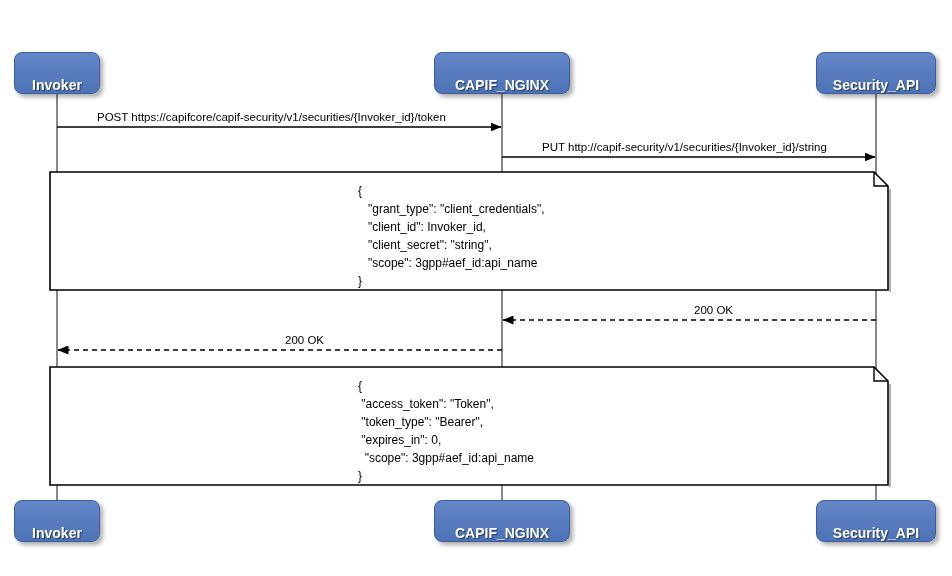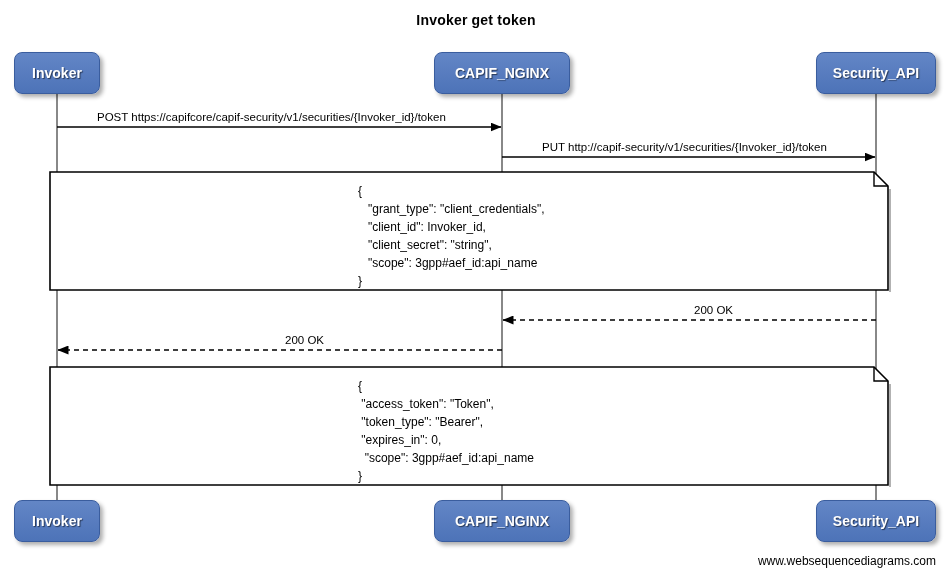--- a/index.html
+++ b/index.html
@@ -44,21 +44,21 @@
   
   .participant {
     position: absolute;
     box-sizing: border-box;
     height: 42px;
     border-radius: 8px;
     background: linear-gradient(#6386c6, #4d73b8);
     border: 1px solid #3a5d9e;
     box-shadow: 3px 3px 4px rgba(0,0,0,0.32);
     display: flex;
-    align-items: center;
+    align-items: flex-end;
     justify-content: center;
     color: #ffffff;
     font-size: 14px;
     font-weight: bold;
     text-shadow: 1px 1px 1px rgba(0,0,0,0.55);
     white-space: nowrap;
     user-select: none;
   }
 
   
@@ -119,21 +119,20 @@
         <line x1="890" y1="384" x2="890" y2="487" stroke="rgba(0,0,0,0.30)" stroke-width="2"></line>
       </g>
     <g id="svg-arrows">
         <line x1="57" y1="127" x2="501" y2="127" stroke="#000000" stroke-width="1.6" marker-end="url(#arrow-right)"></line>
         <line x1="502" y1="157" x2="875" y2="157" stroke="#000000" stroke-width="1.6" marker-end="url(#arrow-right)"></line>
         <line x1="876" y1="320" x2="503" y2="320" stroke="#000000" stroke-width="1.6" marker-end="url(#arrow-left)" stroke-dasharray="5,4"></line>
         <line x1="502" y1="350" x2="58" y2="350" stroke="#000000" stroke-width="1.6" marker-end="url(#arrow-left)" stroke-dasharray="5,4"></line>
       </g>
   </svg>
 
-  <div class="diagram-title">Invoker get token</div>
 
   <div id="participants-top-layer">
       <div class="participant" style="left: 14px; top: 52px; width: 86px;">
         <span>Invoker</span>
       </div>
       <div class="participant" style="left: 434px; top: 52px; width: 136px;">
         <span>CAPIF_NGINX</span>
       </div>
       <div class="participant" style="left: 816px; top: 52px; width: 120px;">
         <span>Security_API</span>
@@ -145,23 +144,22 @@
       </div>
       <div class="participant" style="left: 434px; top: 500px; width: 136px;">
         <span>CAPIF_NGINX</span>
       </div>
       <div class="participant" style="left: 816px; top: 500px; width: 120px;">
         <span>Security_API</span>
       </div>
     </div>
   <div id="message-labels-layer">
       <div class="msg-label" style="left: 74px; top: 112px;">POST https://capifcore/capif-security/v1/securities/{Invoker_id}/token</div>
-      <div class="msg-label" style="left: 519px; top: 142px;">PUT http://capif-security/v1/securities/{Invoker_id}/token</div>
+      <div class="msg-label" style="left: 519px; top: 142px;">PUT http://capif-security/v1/securities/{Invoker_id}/string</div>
       <div class="msg-label" style="left: 671px; top: 305px;">200 OK</div>
       <div class="msg-label" style="left: 262px; top: 335px;">200 OK</div>
     </div>
   <div id="note-text-layer">
       <div class="note-text" style="left: 358px; top: 182px;"><div>{</div><div>   "grant_type": "client_credentials",</div><div>   "client_id": Invoker_id,</div><div>   "client_secret": "string",</div><div>   "scope": 3gpp#aef_id:api_name</div><div>}</div></div>
       <div class="note-text" style="left: 358px; top: 377px;"><div>{</div><div> "access_token": "Token",</div><div> "token_type": "Bearer",</div><div> "expires_in": 0,</div><div>  "scope": 3gpp#aef_id:api_name</div><div>}</div></div>
     </div>
 
-  <div class="watermark">www.websequencediagrams.com</div>
 </div>
 
 </body></html>

